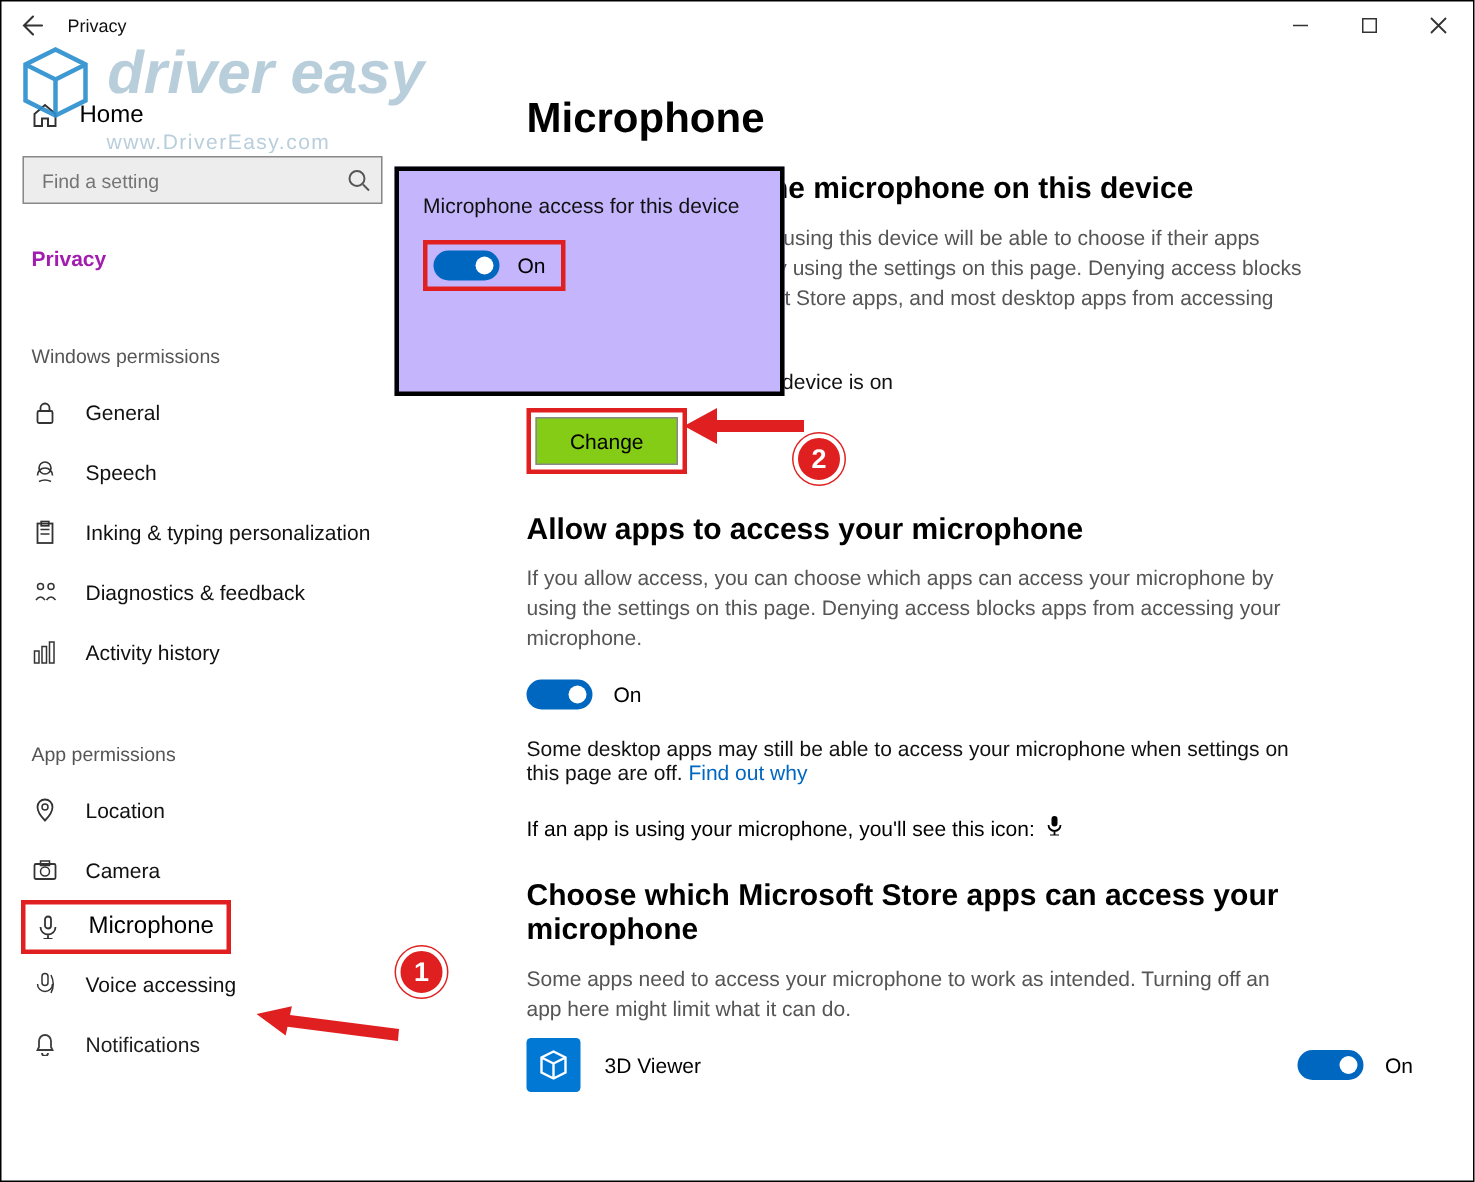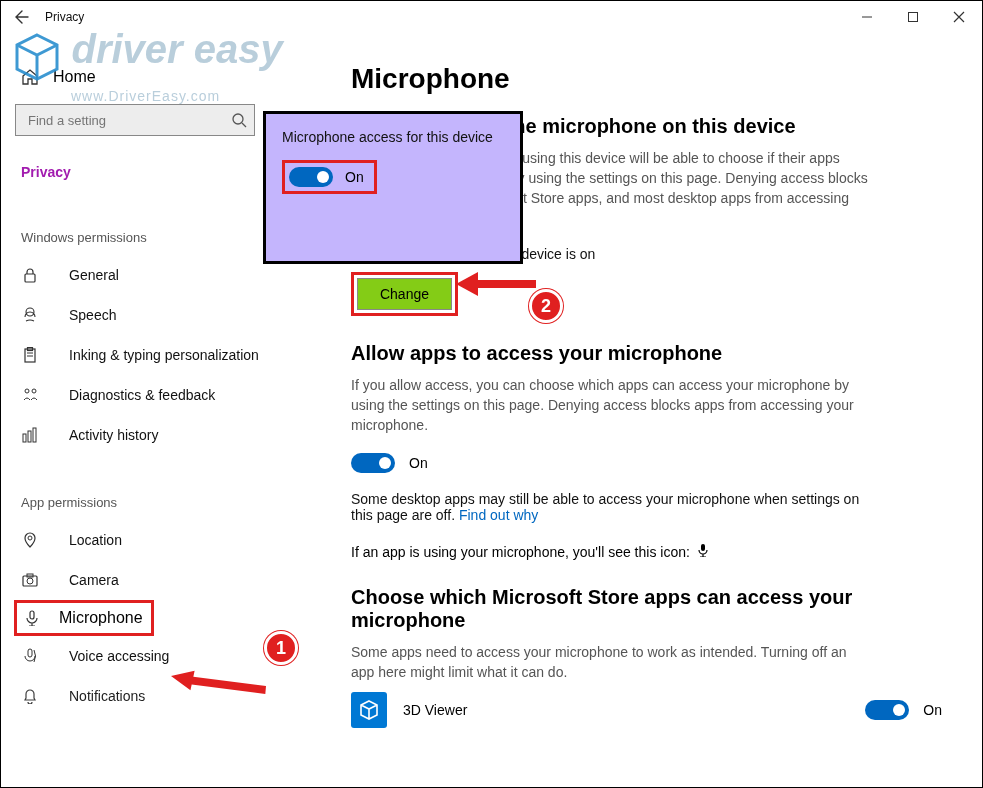--- a/index.html
+++ b/index.html
@@ -12,21 +12,21 @@
   .cap-btn { width:46px; height:32px; display:flex; align-items:center; justify-content:center; color:#333;}
   .main-wrap { display:flex; height:calc(100% - 32px); }
   .sidebar { width:320px; padding:0 0 0 0; }
   .home-row { display:flex; align-items:center; gap:14px; padding:10px 0 10px 20px; margin-top:25px; }
   .search { margin:8px 14px 0 14px; }
   .search input { width:240px; height:32px; background:#ededed; border:1px solid #888; padding:0 30px 0 12px; font-size:13px; color:#555; }
   .search-wrap { position:relative; width:240px; }
   .search-ico { position:absolute; right:8px; top:8px; color:#555;}
   .cat-title { font-size:14px; font-weight:700; color:#a21caf; padding:28px 0 10px 20px;}
   .section-header { font-size:13px; color:#555; padding:40px 0 10px 20px; }
-  .nav-item { display:flex; align-items:center; gap:30px; padding:12px 0 12px 20px; font-size:14px; color:#111; cursor:pointer; }
+  .nav-item { display:flex; align-items:center; gap:18px; padding:12px 0 12px 20px; font-size:14px; color:#111; cursor:pointer; }
   .nav-ico { width:18px; display:flex; justify-content:center; color:#333; }
   .content { flex:1; padding:20px 40px 0 30px; overflow:hidden; position:relative;}
   h1.page-title { font-size:28px; font-weight:600; margin:10px 0 20px 0; }
   h2.subhead { font-size:20px; font-weight:600; margin:26px 0 10px 0; }
   .body-text { font-size:14px; color:#555; line-height:20px; max-width:520px; }
   .status-line { font-size:14px; color:#111; margin:18px 0 10px 0; }
   .chg-btn { width:95px; height:32px; background:#84cc16; border:1px solid #888; font-size:14px; text-align:center; line-height:30px; }
   .chg-btn-outline { display:inline-block; border:3px solid #e02020; padding:3px; }
   .toggle { display:flex; align-items:center; gap:14px; margin:18px 0; }
   .tog-pill { width:44px; height:20px; border-radius:10px; background:#0067c0; position:relative; }

